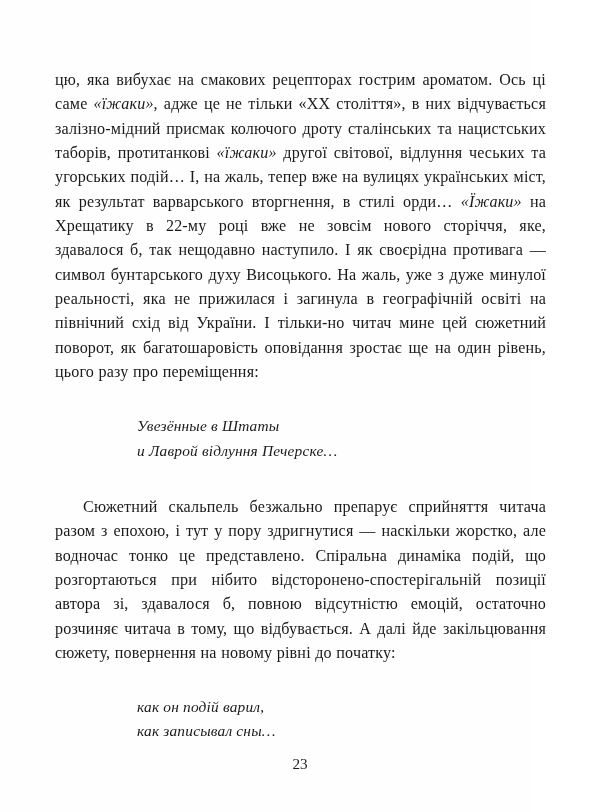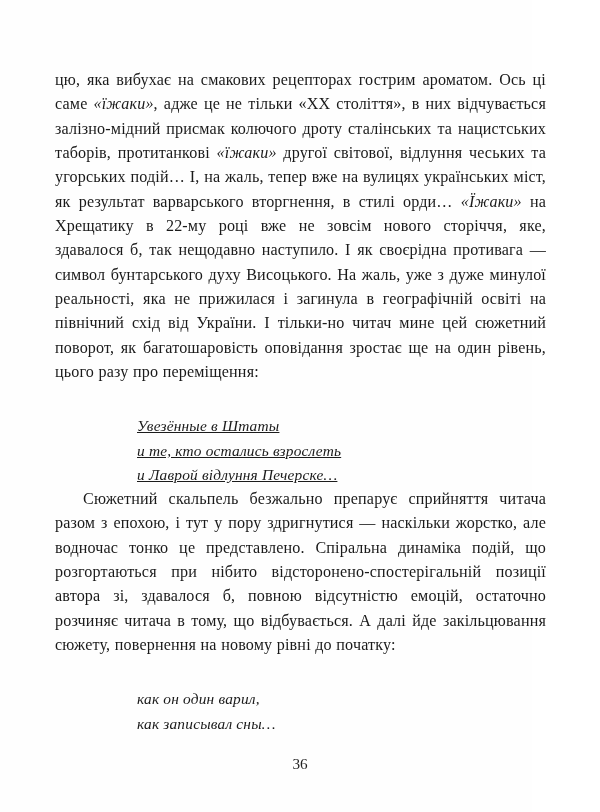--- a/index.html
+++ b/index.html
@@ -49,22 +49,22 @@
     text-indent: 28px;
   }
 
   .verse-block {
     margin: 0;
     padding: 0;
   }
 
   .verse-block.first {
     margin-top: 30px;
+    margin-bottom: 32px;
     padding-left: 82px;
-    text-decoration: underline;
   }
 
   .verse-block.second {
     margin-top: 30px;
     padding-left: 82px;
   }
 
   .verse-line {
     font-style: italic;
     font-size: 15.4px;
@@ -94,29 +94,28 @@
 <body>
 
 <div class="page">
 
   <div class="text-block">
 
     <p class="body-par"><span>цю, яка вибухає на смакових рецепторах гострим ароматом. Ось ці саме </span><em class="it">«їжаки»</em><span>, адже це не тільки «ХХ століття», в них відчувається залізно-мідний присмак колючого дроту сталінських та нацистських таборів, протитанкові </span><em class="it">«їжаки»</em><span> другої світової, відлуння чеських та угорських подій… І, на жаль, тепер вже на вулицях українських міст, як результат варварського вторгнення, в стилі орди… </span><em class="it">«Їжа­ки»</em><span> на Хрещатику в 22-му році вже не зовсім нового сторіччя, яке, здавалося б, так нещодавно наступило. І як своєрідна противага — символ бунтарського духу Висоцького. На жаль, уже з дуже минулої реальності, яка не прижилася і загинула в географічній освіті на північний схід від України. І тільки-но читач мине цей сюжетний поворот, як багатошаровість оповідання зростає ще на один рівень, цього разу про переміщення:</span></p>
 
     <div class="verse-block first">
       <div class="verse-line">Увезённые в Штаты</div>
-      <div class="verse-line">и те, кто остались взрослеть</div>
       <div class="verse-line">и Лаврой відлуння Печерске…</div>
     </div>
 
     <p class="body-par indented">Сюжетний скальпель безжально препарує сприйняття читача разом з епохою, і тут у пору здригнутися — наскільки жорстко, але водночас тонко це представлено. Спіральна динаміка подій, що розгортаються при нібито відсторонено-спостерігальній позиції автора зі, здавалося б, повною відсутністю емоцій, остаточно розчиняє читача в тому, що відбувається. А далі йде закільцювання сюжету, повернення на новому рівні до початку:</p>
 
     <div class="verse-block second">
-      <div class="verse-line">как он один варил,</div>
+      <div class="verse-line">как он подій варил,</div>
       <div class="verse-line">как записывал сны…</div>
 
     </div>
 
   </div>
 
-  <div class="page-number">36</div>
+  <div class="page-number">23</div>
 
 </div>
 
 </body></html>

